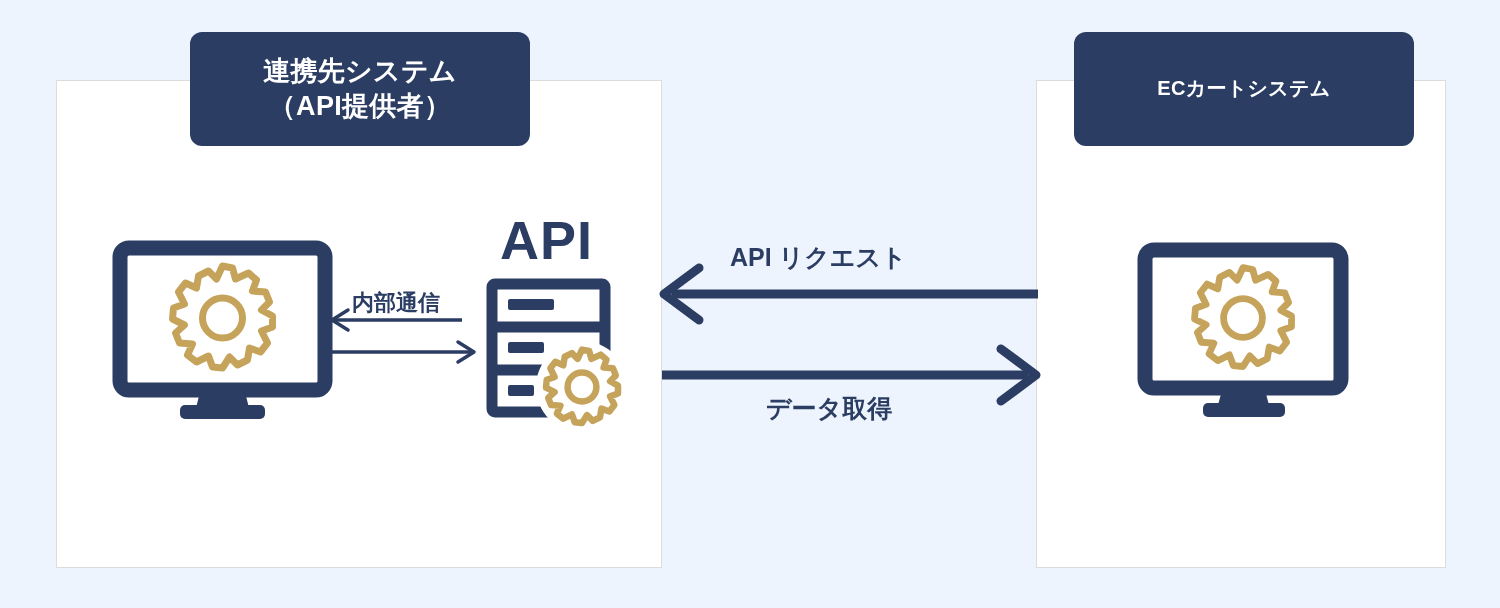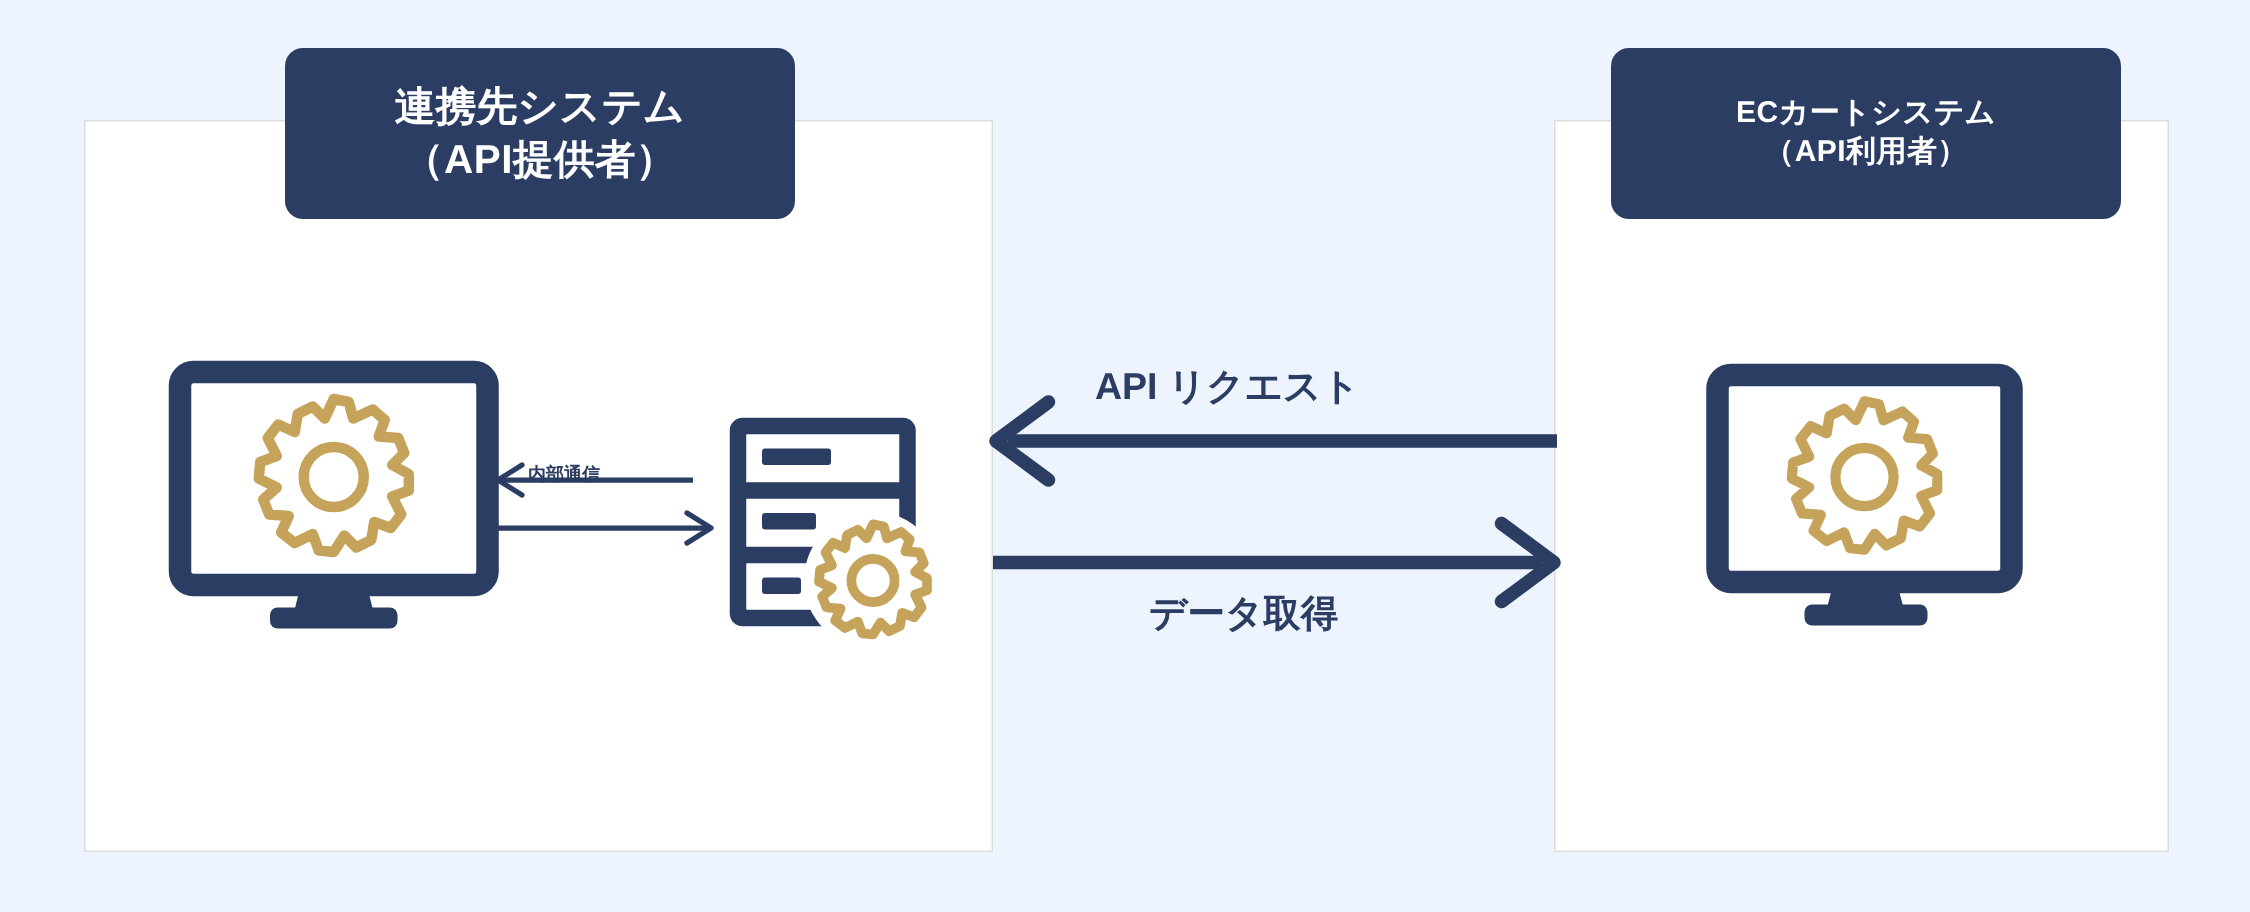--- a/index.html
+++ b/index.html
@@ -103,22 +103,21 @@
     font-size: 25px;
   }
   #caption-data {
     left: 766px;
     top: 392px;
     font-size: 25px;
   }
   #caption-internal {
     left: 352px;
     top: 288px;
-    font-size: 12px;
-    margin-top: 20px;
+    font-size: 22px;
   }
 
   svg.layer {
     position: absolute;
     left: 0; top: 0;
     width: 1500px;
     height: 608px;
     pointer-events: none;
   }
 </style>
@@ -239,23 +238,23 @@
 
   </svg>
 
   <div class="chip" id="chip-provider">
     <span class="chip-line-1">連携先システム</span>
     <span class="chip-line-2">（API提供者）</span>
   </div>
 
   <div class="chip" id="chip-consumer">
     <span class="chip-line-1">ECカートシステム</span>
-    <span class="chip-line-2">（API利用者）</span>
   </div>
 
+  <div id="api-label">API</div>
 
   <div class="flow-caption" id="caption-data">データ取得</div>
 
   <div class="flow-caption" id="caption-request">API リクエスト</div>
 
   <div class="flow-caption" id="caption-internal">内部通信</div>
 
 </div>
 
 </body></html>

